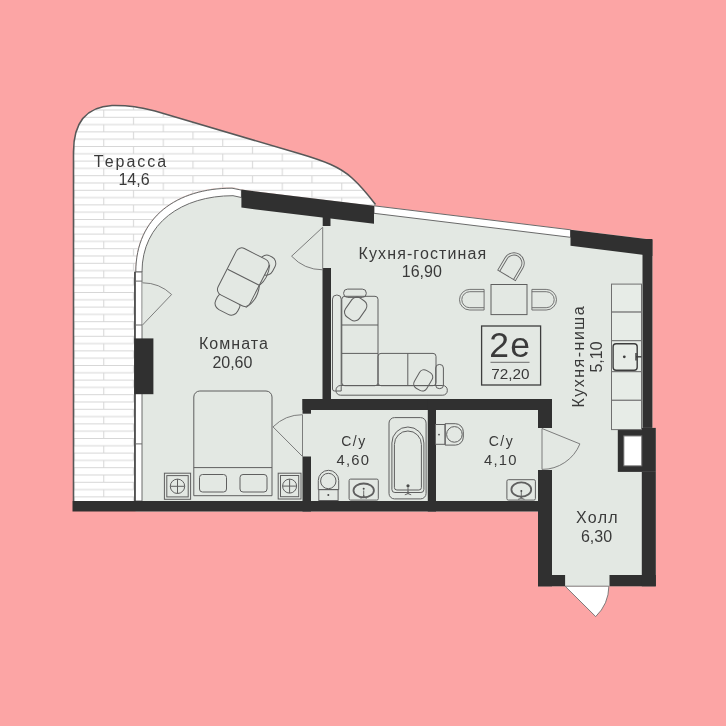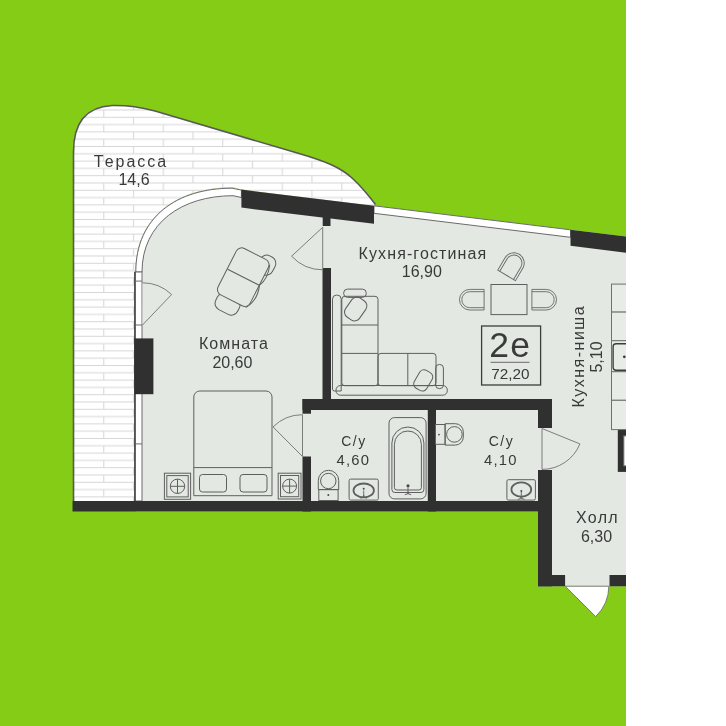--- a/index.html
+++ b/index.html
@@ -1,16 +1,16 @@
 <!DOCTYPE html>
 <html><head>
 <meta charset="utf-8">
 <style>
   html,body{margin:0;padding:0;background:#ffffff;}
-  #stage{position:relative;width:626px;height:726px;background:#84cc16;overflow:hidden;}
+  #stage{position:relative;width:726px;height:726px;background:#fca5a5;overflow:hidden;}
   svg{position:absolute;left:0;top:0;}
   text{font-family:"Liberation Sans",sans-serif;fill:#3a3a3a;}
 </style>
 </head>
 <body>
 <div id="stage">
 <svg width="726" height="726" viewBox="0 0 726 726">
 <defs>
   <pattern id="brick" width="59.5" height="14.6" patternUnits="userSpaceOnUse">
     <rect width="59.5" height="14.6" fill="#ffffff"></rect>

